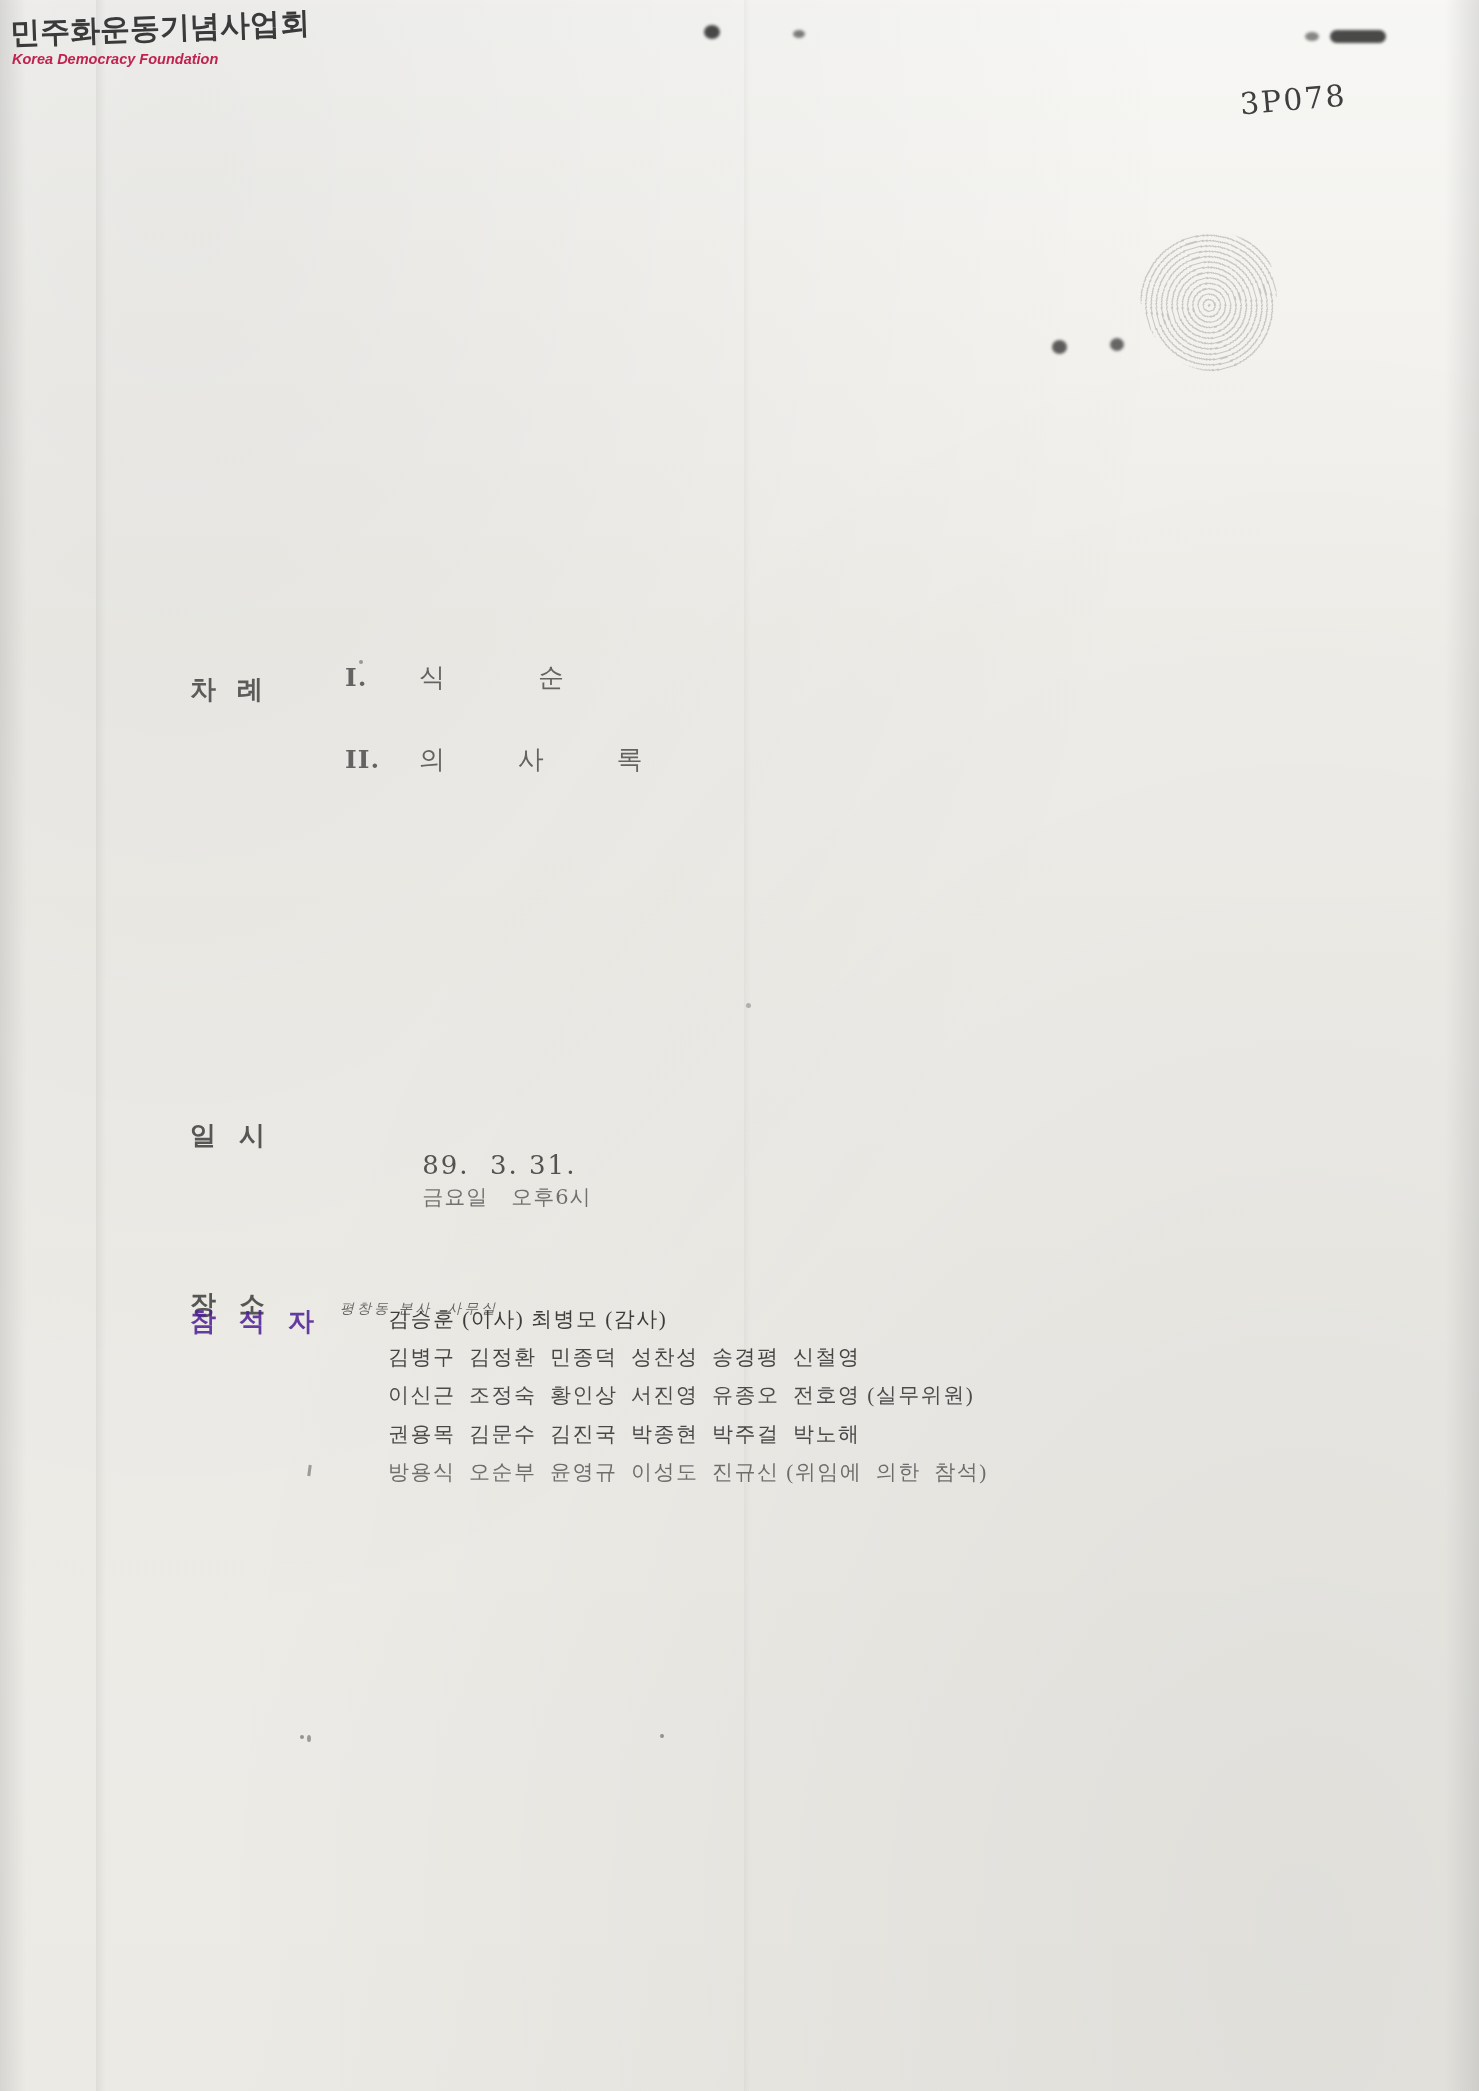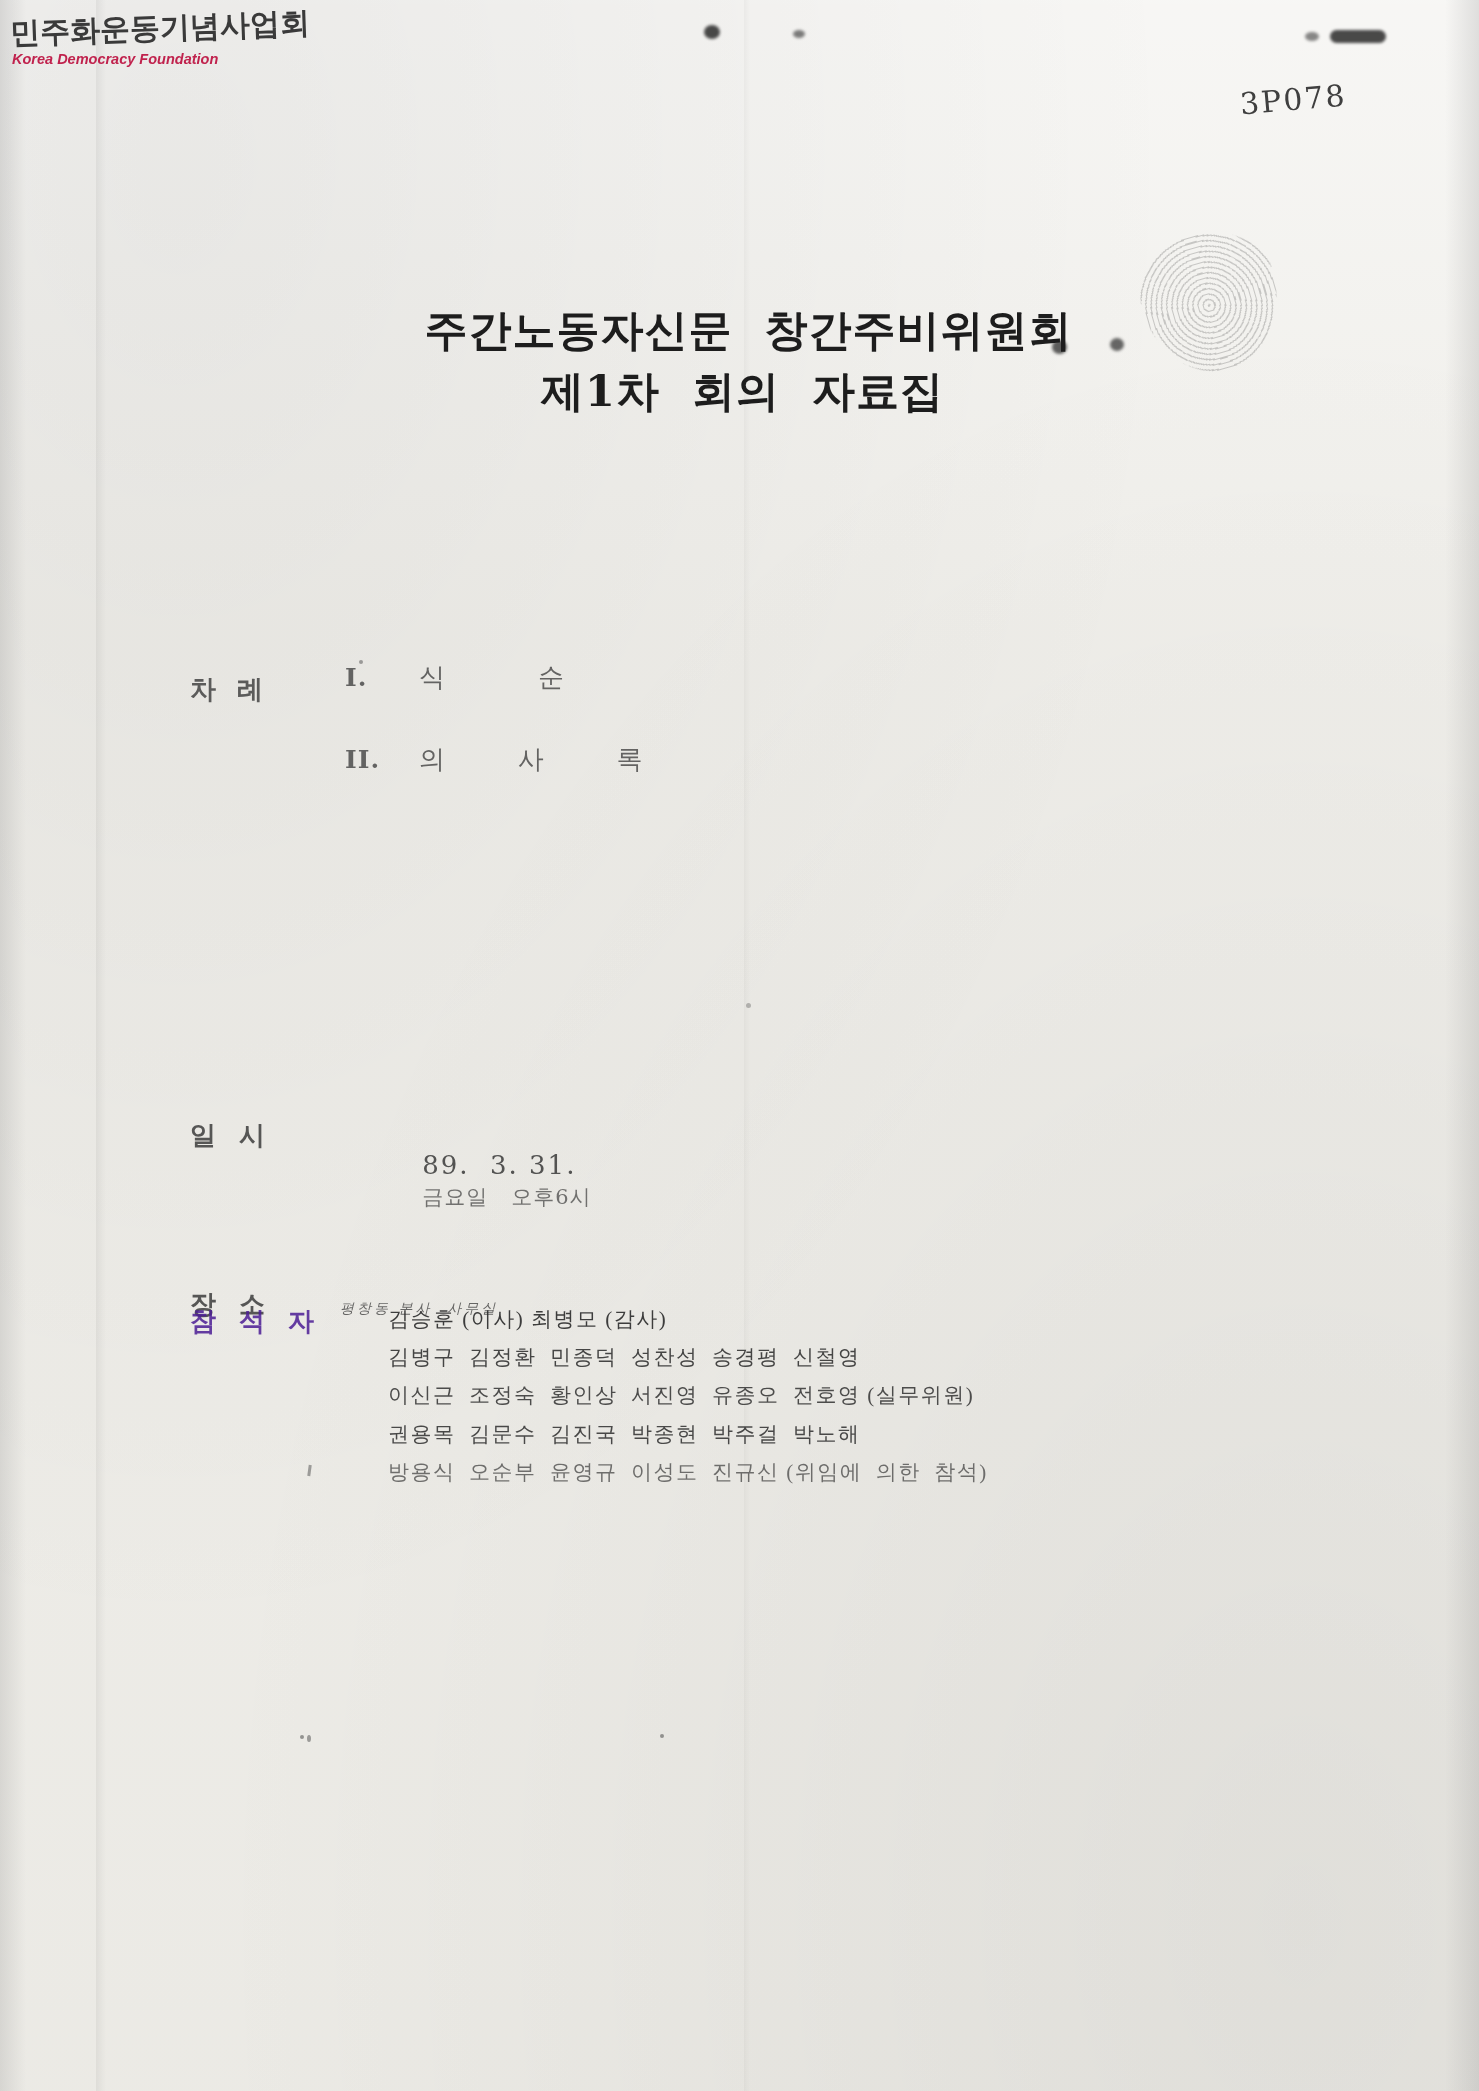--- a/index.html
+++ b/index.html
@@ -305,24 +305,20 @@
   <div class="smudge s2"></div>
   <div class="smudge s3"></div>
   <div class="smudge s4"></div>
   <div class="smudge s5"></div>
   <div class="smudge s6"></div>
 
   <div class="handwritten">3P078</div>
 
   <div class="fingerprint"></div>
 
-  <div class="title-block">
-    <div class="title-line l1">주간노동자신문  창간주비위원회</div>
-    <div class="title-line l2">제1차  회의  자료집</div>
-  </div>
 
   <div class="toc">
     <div class="toc-label">차 례</div>
     <div class="toc-rows">
       <div class="toc-row r1">
         <span class="toc-num">I.</span>
         <span class="toc-text">식    순</span>
       </div>
       <div class="toc-row r2">
         <span class="toc-num">II.</span>

